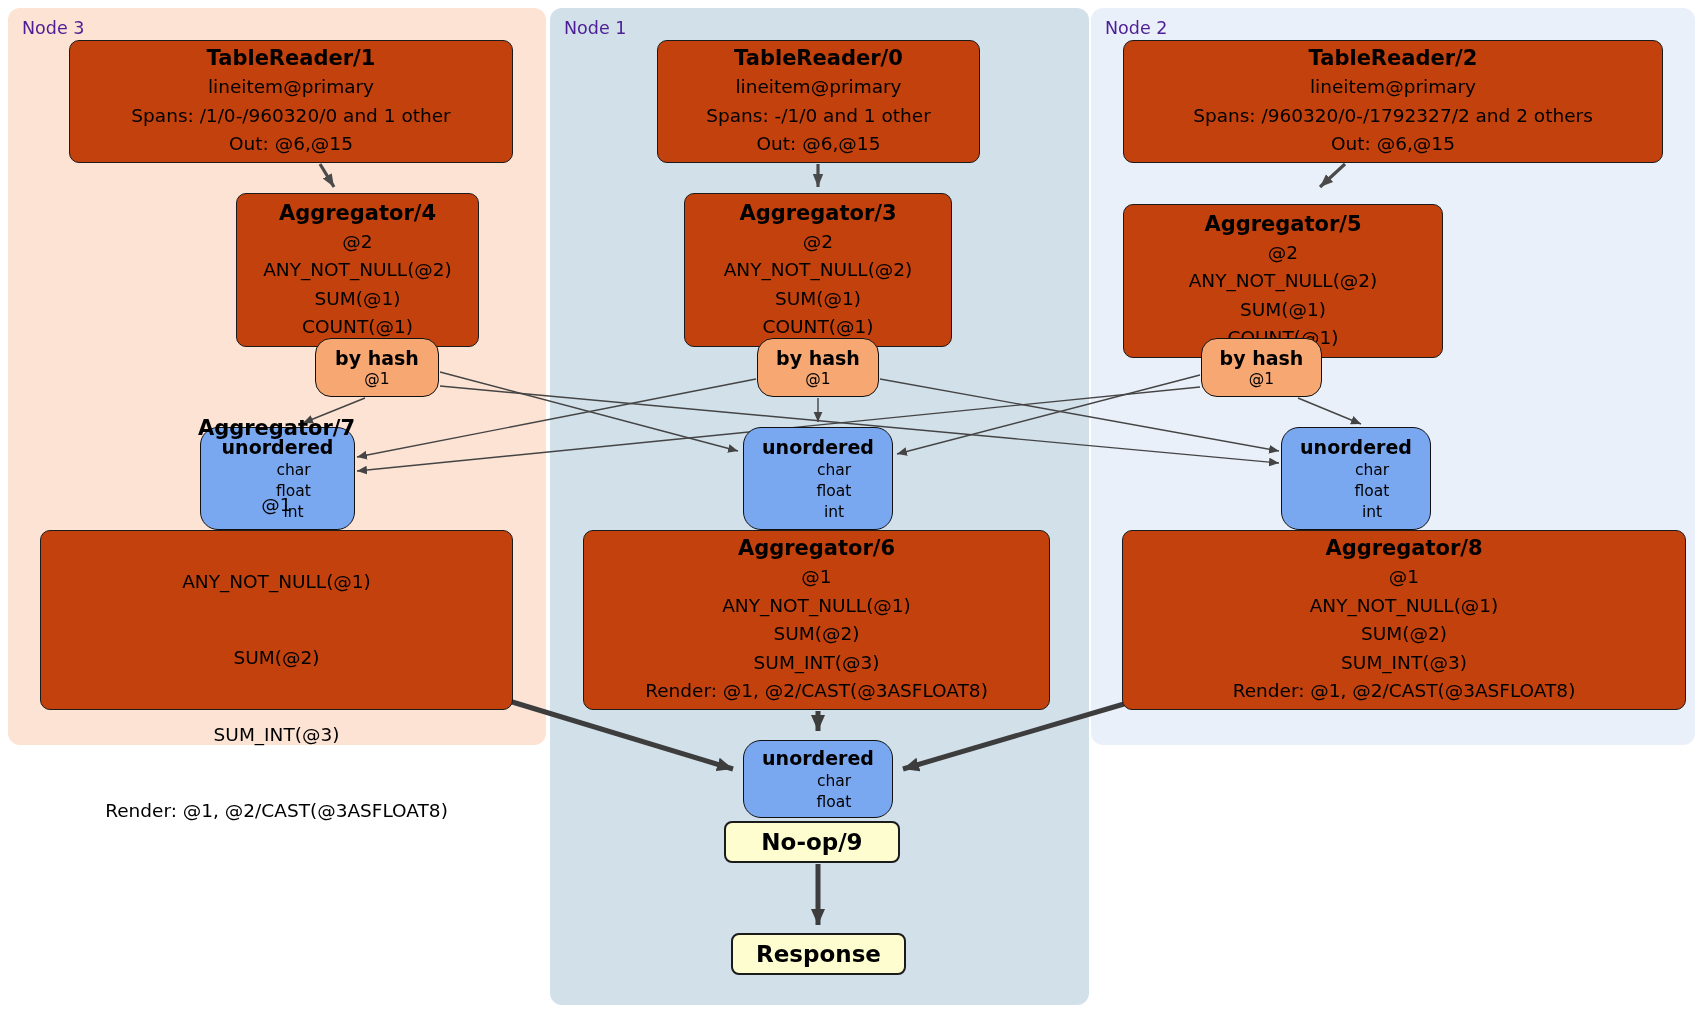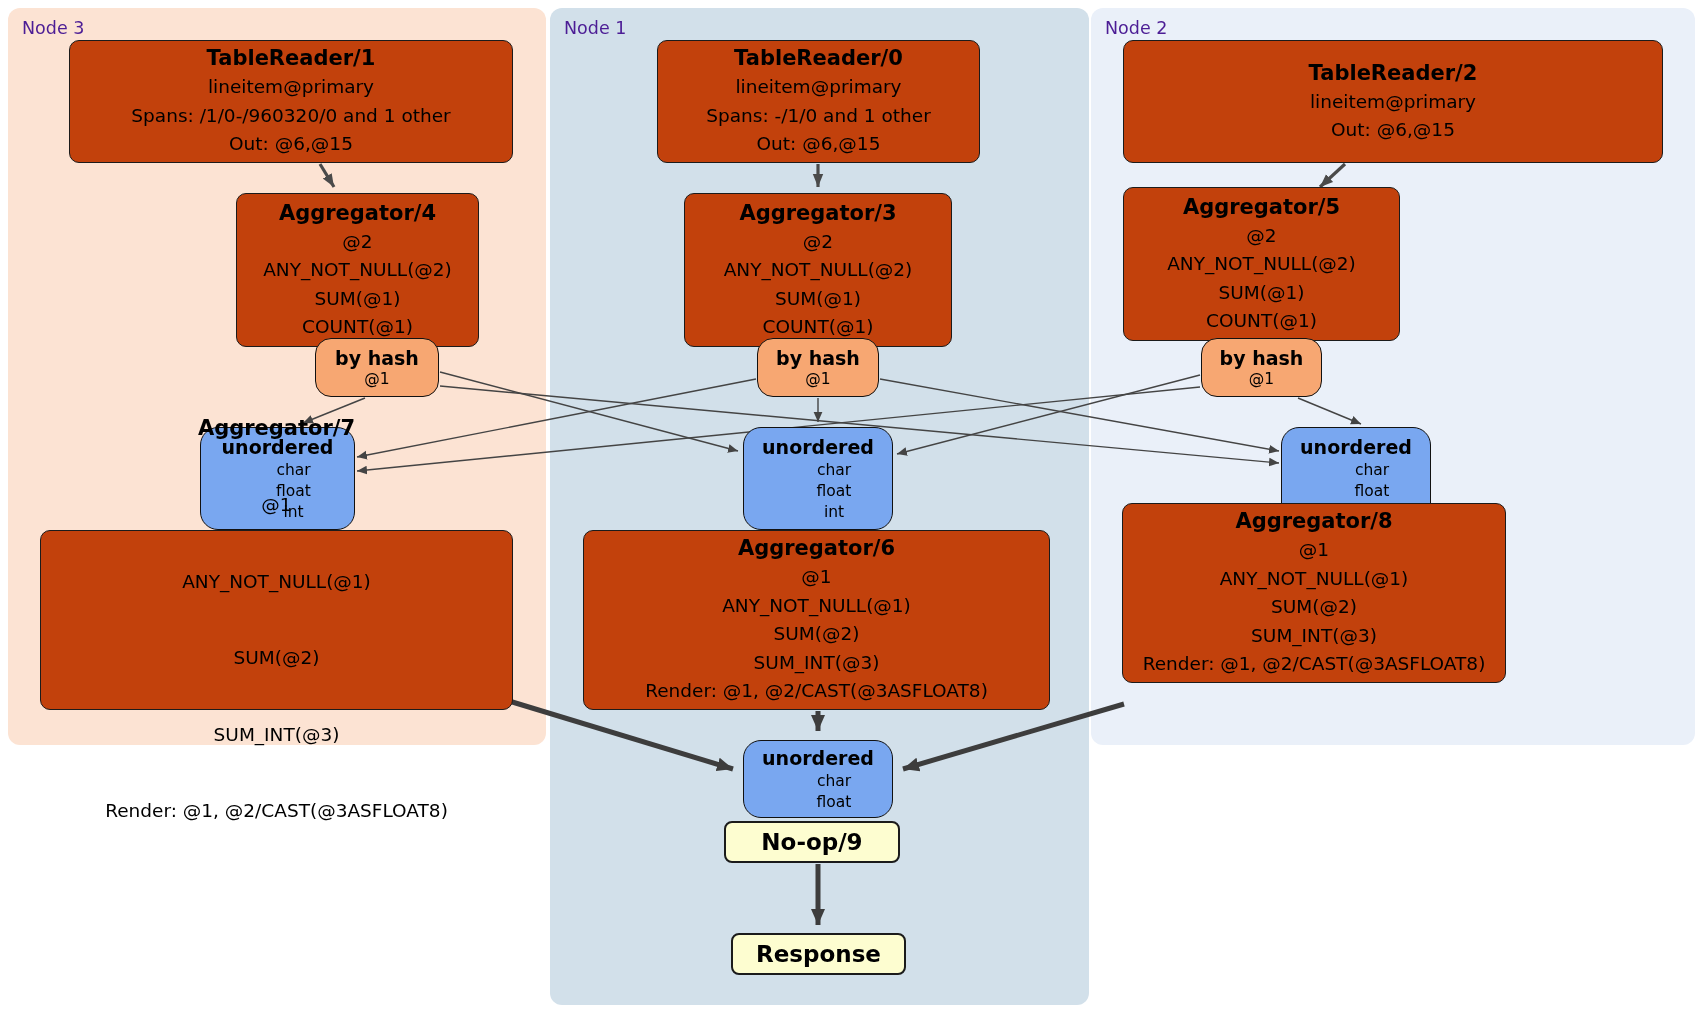--- a/index.html
+++ b/index.html
@@ -136,40 +136,41 @@
     <div class="pline">@1</div>
     <div class="pline">ANY_NOT_NULL(@1)</div>
     <div class="pline">SUM(@2)</div>
     <div class="pline">SUM_INT(@3)</div>
     <div class="pline">Render: @1, @2/CAST(@3ASFLOAT8)</div>
   </div>
 
   <div class="box pbox" style="left:1123px;top:40px;width:540px;height:123px;">
     <div class="ptitle">TableReader/2</div>
     <div class="pline">lineitem@primary</div>
+    <div class="pline">Spans: /960320/0-/1792327/2 and 2 others</div>
     <div class="pline">Out: @6,@15</div>
   </div>
-  <div class="box pbox" style="left:1123px;top:187px;width:277px;height:154px;justify-content:center;">
+  <div class="box pbox" style="left:1123px;top:204px;width:320px;height:154px;justify-content:center;">
     <div class="ptitle">Aggregator/5</div>
     <div class="pline">@2</div>
     <div class="pline">ANY_NOT_NULL(@2)</div>
     <div class="pline">SUM(@1)</div>
     <div class="pline">COUNT(@1)</div>
   </div>
   <div class="box router" style="left:1201px;top:338px;width:121px;height:59px;z-index:3;">
     <div class="rtitle">by hash</div>
     <div class="rline">@1</div>
   </div>
   <div class="box sync" style="left:1281px;top:427px;width:150px;height:103px;">
     <div class="stitle">unordered</div>
     <div class="sline">char</div>
     <div class="sline">float</div>
     <div class="sline">int</div>
   </div>
-  <div class="box pbox" style="left:1122px;top:503px;width:384px;height:180px;">
+  <div class="box pbox" style="left:1122px;top:530px;width:564px;height:180px;">
     <div class="ptitle">Aggregator/8</div>
     <div class="pline">@1</div>
     <div class="pline">ANY_NOT_NULL(@1)</div>
     <div class="pline">SUM(@2)</div>
     <div class="pline">SUM_INT(@3)</div>
     <div class="pline">Render: @1, @2/CAST(@3ASFLOAT8)</div>
   </div>
 
   <div class="box sync" style="left:743px;top:740px;width:150px;height:78px;">
     <div class="stitle">unordered</div>

